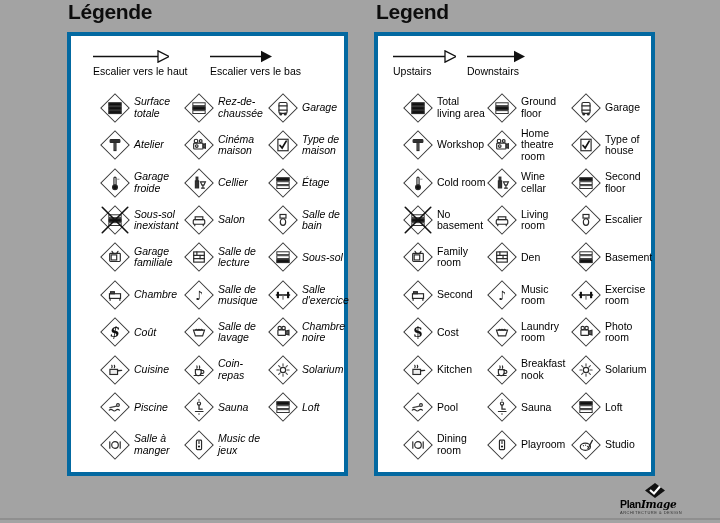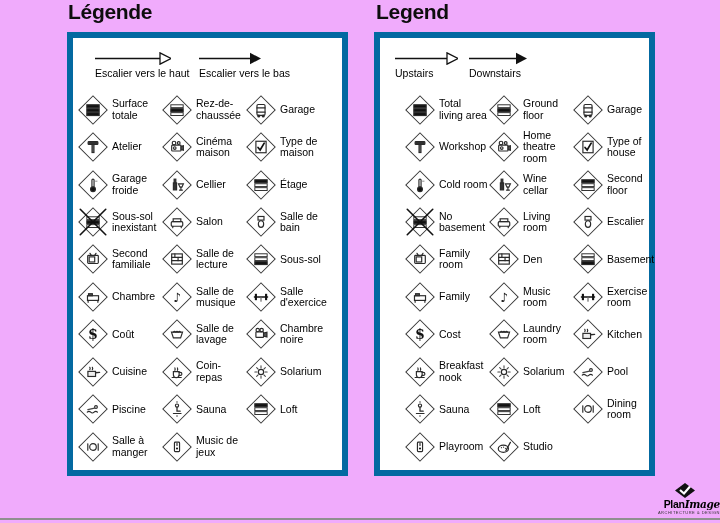--- a/index.html
+++ b/index.html
@@ -1,41 +1,41 @@
 <!DOCTYPE html>
 <html><head>
 <meta charset="utf-8">
 <style>
   html,body{margin:0;padding:0;background:#fff;}
-  #stage{position:relative;width:720px;height:523px;background:#f0abfc;overflow:hidden;
+  #stage{position:relative;width:720px;height:523px;background:#a3a3a3;overflow:hidden;
          font-family:"Liberation Sans", sans-serif;color:#111;}
   .panel-title{position:absolute;top:0px;font-size:21px;font-weight:700;letter-spacing:-0.3px;color:#0d0d0d;}
   #title-fr{left:68px;}
   #title-en{left:376px;}
-  .panel{position:absolute;top:32px;width:281px;height:444px;border:6px solid #0369a1;background:#fff;box-sizing:border-box;}
+  .panel{position:absolute;top:32px;width:281px;height:444px;border:4px solid #0369a1;background:#fff;box-sizing:border-box;}
   #panel-fr{left:67px;}
   #panel-en{left:374px;}
   .arrows{position:relative;height:50px;}
   .arrowblock{position:absolute;top:14px;}
   .arrowlabel{font-size:10.5px;color:#000;margin-top:2px;white-space:nowrap;}
-  #panel-fr .ab1{left:22px;} #panel-fr .ab2{left:126px;text-align:right;}
+  #panel-fr .ab1{left:22px;} #panel-fr .ab2{left:139px;text-align:right;}
   #panel-en .ab1{left:15px;} #panel-en .ab2{left:89px;}
   .grid{position:absolute;left:0;right:0;top:53px;bottom:4px;
         display:grid;grid-template-columns:84px 84px 84px;grid-auto-rows:37.45px;}
-  #panel-fr .grid{padding-left:4px;}
+  #panel-fr .grid{padding-left:28px;font-style:italic;}
   #panel-en .grid{padding-left:24px;}
   .cell{display:flex;align-items:center;gap:3px;overflow:visible;}
   .dicon{position:relative;width:32px;height:32px;flex:0 0 32px;}
   .dsq{position:absolute;left:50%;top:50%;width:21px;height:21px;
        transform:translate(-50%,-50%) rotate(45deg);border:1.2px solid #3a3a3a;background:#fff;box-sizing:border-box;}
   .dicon svg.g{position:absolute;left:50%;top:50%;width:17px;height:17px;transform:translate(-50%,-50%);overflow:visible;}
   .lbl{font-size:10.5px;line-height:1.08;color:#000;max-width:58px;}
   .arrow-svg{display:block;}
   #bottom-rule{position:absolute;left:0;right:0;top:518px;height:2px;background:#8f8f8f;}
-  #logo{position:absolute;left:650px;top:482px;width:70px;text-align:right;line-height:1;}
+  #logo{position:absolute;left:620px;top:482px;width:70px;text-align:left;line-height:1;}
   #logo .mark{display:block;margin:0 auto;}
   #logo .wordmark{font-size:10.5px;white-space:nowrap;margin-top:0px;}
   #logo .plan{font-weight:700;color:#000;letter-spacing:-0.3px;}
   #logo .image{font-family:"DejaVu Serif", serif;font-style:italic;font-weight:700;color:#000;letter-spacing:-0.3px;}
   #logo .tagline{font-size:4px;letter-spacing:0.5px;color:#333;margin-top:1px;white-space:nowrap;}
 </style>
 </head>
 <body>
 
 <div id="stage">
@@ -227,21 +227,21 @@
             <span class="dsq"></span>
             <svg class="g" viewBox="0 0 16 16">
               <g fill="none" stroke="#2a2a2a" stroke-width="1.1" stroke-linecap="round">
                 <rect x="3" y="4.6" width="10" height="7.6" rx="0.8"></rect>
                 <rect x="4.4" y="6" width="5.2" height="4.8"></rect>
                 <line x1="6.4" y1="4.6" x2="5.2" y2="2.7"></line>
                 <line x1="9.6" y1="4.6" x2="10.8" y2="2.7"></line>
               </g>
             </svg>
           </span>
-          <span class="lbl">Second familiale</span>
+          <span class="lbl">Garage familiale</span>
         </div>
         <div class="cell">
           <span class="dicon">
             <span class="dsq"></span>
             <svg class="g" viewBox="0 0 16 16">
               <g fill="none" stroke="#2a2a2a" stroke-width="1.1" stroke-linecap="round">
                 <rect x="3" y="3.2" width="10" height="9.6"></rect>
                 <line x1="3" y1="6.4" x2="13" y2="6.4"></line>
                 <line x1="3" y1="9.6" x2="13" y2="9.6"></line>
                 <line x1="6" y1="3.2" x2="6" y2="6.4"></line>
@@ -684,21 +684,21 @@
             <span class="dsq"></span>
             <svg class="g" viewBox="0 0 16 16">
               <g fill="none" stroke="#2a2a2a" stroke-width="1.1" stroke-linecap="round">
                 <rect x="2.8" y="6.8" width="10.4" height="4.4"></rect>
                 <rect x="3.8" y="4.9" width="3.6" height="1.9" fill="#555"></rect>
                 <line x1="3.4" y1="11.2" x2="3.4" y2="13"></line>
                 <line x1="12.6" y1="11.2" x2="12.6" y2="13"></line>
               </g>
             </svg>
           </span>
-          <span class="lbl">Family</span>
+          <span class="lbl">Second</span>
         </div>
         <div class="cell">
           <span class="dicon">
             <span class="dsq"></span>
             <svg class="g" viewBox="0 0 16 16">
               <g fill="none" stroke="#2a2a2a" stroke-width="1.1" stroke-linecap="round">
                 <text x="8" y="12.4" text-anchor="middle" font-size="12" fill="#111" stroke="none" font-family="DejaVu Sans, sans-serif">♪</text>
               </g>
             </svg>
           </span>
@@ -733,20 +733,34 @@
           <span class="dicon">
             <span class="dsq"></span>
             <svg class="g" viewBox="0 0 16 16">
               <g fill="none" stroke="#2a2a2a" stroke-width="1.1" stroke-linecap="round">
                 <path d="M2.8 6.2 H13.2 L11.4 11.6 H4.6 Z"></path>
                 <path d="M4.7 6.2 Q5.6 4.7 6.5 6.2 M7.1 6.2 Q8 4.7 8.9 6.2 M9.5 6.2 Q10.4 4.7 11.3 6.2"></path>
               </g>
             </svg>
           </span>
           <span class="lbl">Laundry room</span>
+        </div>
+        <div class="cell">
+          <span class="dicon">
+            <span class="dsq"></span>
+            <svg class="g" viewBox="0 0 16 16">
+              <g fill="none" stroke="#2a2a2a" stroke-width="1.1" stroke-linecap="round">
+                <rect x="3.2" y="6" width="7.2" height="5.2" rx="0.6"></rect>
+                <circle cx="4.9" cy="4.3" r="1.6"></circle>
+                <circle cx="8.6" cy="4.3" r="1.6"></circle>
+                <path d="M10.4 7.2 L13.6 6.4 V10.8 L10.4 10 Z" fill="#555"></path>
+              </g>
+            </svg>
+          </span>
+          <span class="lbl">Photo room</span>
         </div>
         <div class="cell">
           <span class="dicon">
             <span class="dsq"></span>
             <svg class="g" viewBox="0 0 16 16">
               <g fill="none" stroke="#2a2a2a" stroke-width="1.1" stroke-linecap="round">
                 <rect x="3.2" y="7.4" width="7.2" height="4.8" fill="#eee"></rect>
                 <line x1="10.4" y1="8.7" x2="14.2" y2="8.3" stroke-width="1.3"></line>
                 <path d="M5 5.8 Q5.7 4.7 5 3.6 M7.4 5.8 Q8.1 4.7 7.4 3.6"></path>
               </g>

